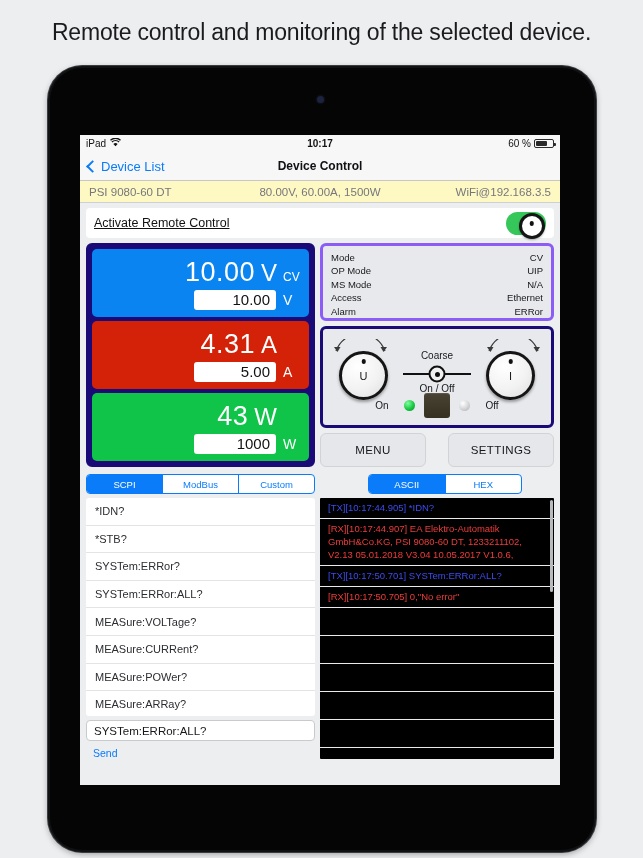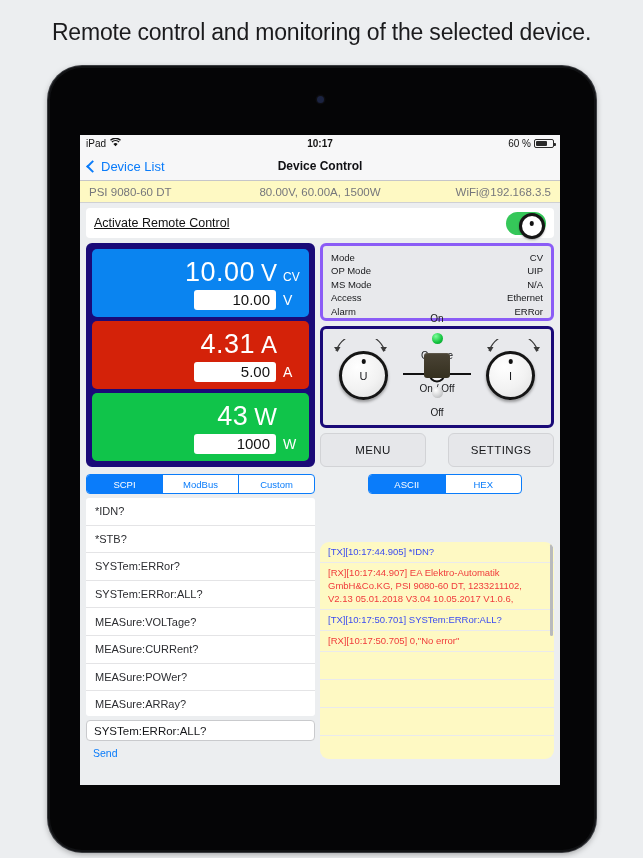--- a/index.html
+++ b/index.html
@@ -346,21 +346,20 @@
     font-size: 10px;
     color: #17181b;
   }
   .bottomrow {
     position: absolute;
     left: 0; right: 0; bottom: 7px;
     display: flex;
     align-items: center;
     justify-content: center;
     gap: 9px;
-    flex-direction: column;
   }
   .bt-txt { font-size: 10px; color: #17181b; width: 26px; text-align: center; }
   .led {
     width: 11px; height: 11px;
     border-radius: 50%;
     background: radial-gradient(circle at 35% 30%, #7dff9b 0%, #12c23d 60%, #0a8f2c 100%);
   }
   .led.off {
     background: radial-gradient(circle at 35% 30%, #ffffff 0%, #cfd0d2 60%, #a9aaad 100%);
   }
@@ -432,25 +431,24 @@
     display: flex;
     align-items: center;
     padding-left: 9px;
     font-size: 11px;
     color: #2c2d31;
     box-sizing: border-box;
   }
 
   .logbox {
     flex: 1;
-    background: #fef9c3;
-    border-radius: 9px;
+    background: #000000;
+    border-radius: 1px;
     overflow: hidden;
     position: relative;
-    margin-top: 44px;
   }
   .logrow {
     border-bottom: 1px solid #eaeaec;
     padding: 3px 8px 4px 8px;
     font-size: 9.5px;
     line-height: 13px;
     box-sizing: border-box;
   }
   .logrow.tx { color: #3b4cf0; }
   .logrow.rx { color: #f03b3b; }

